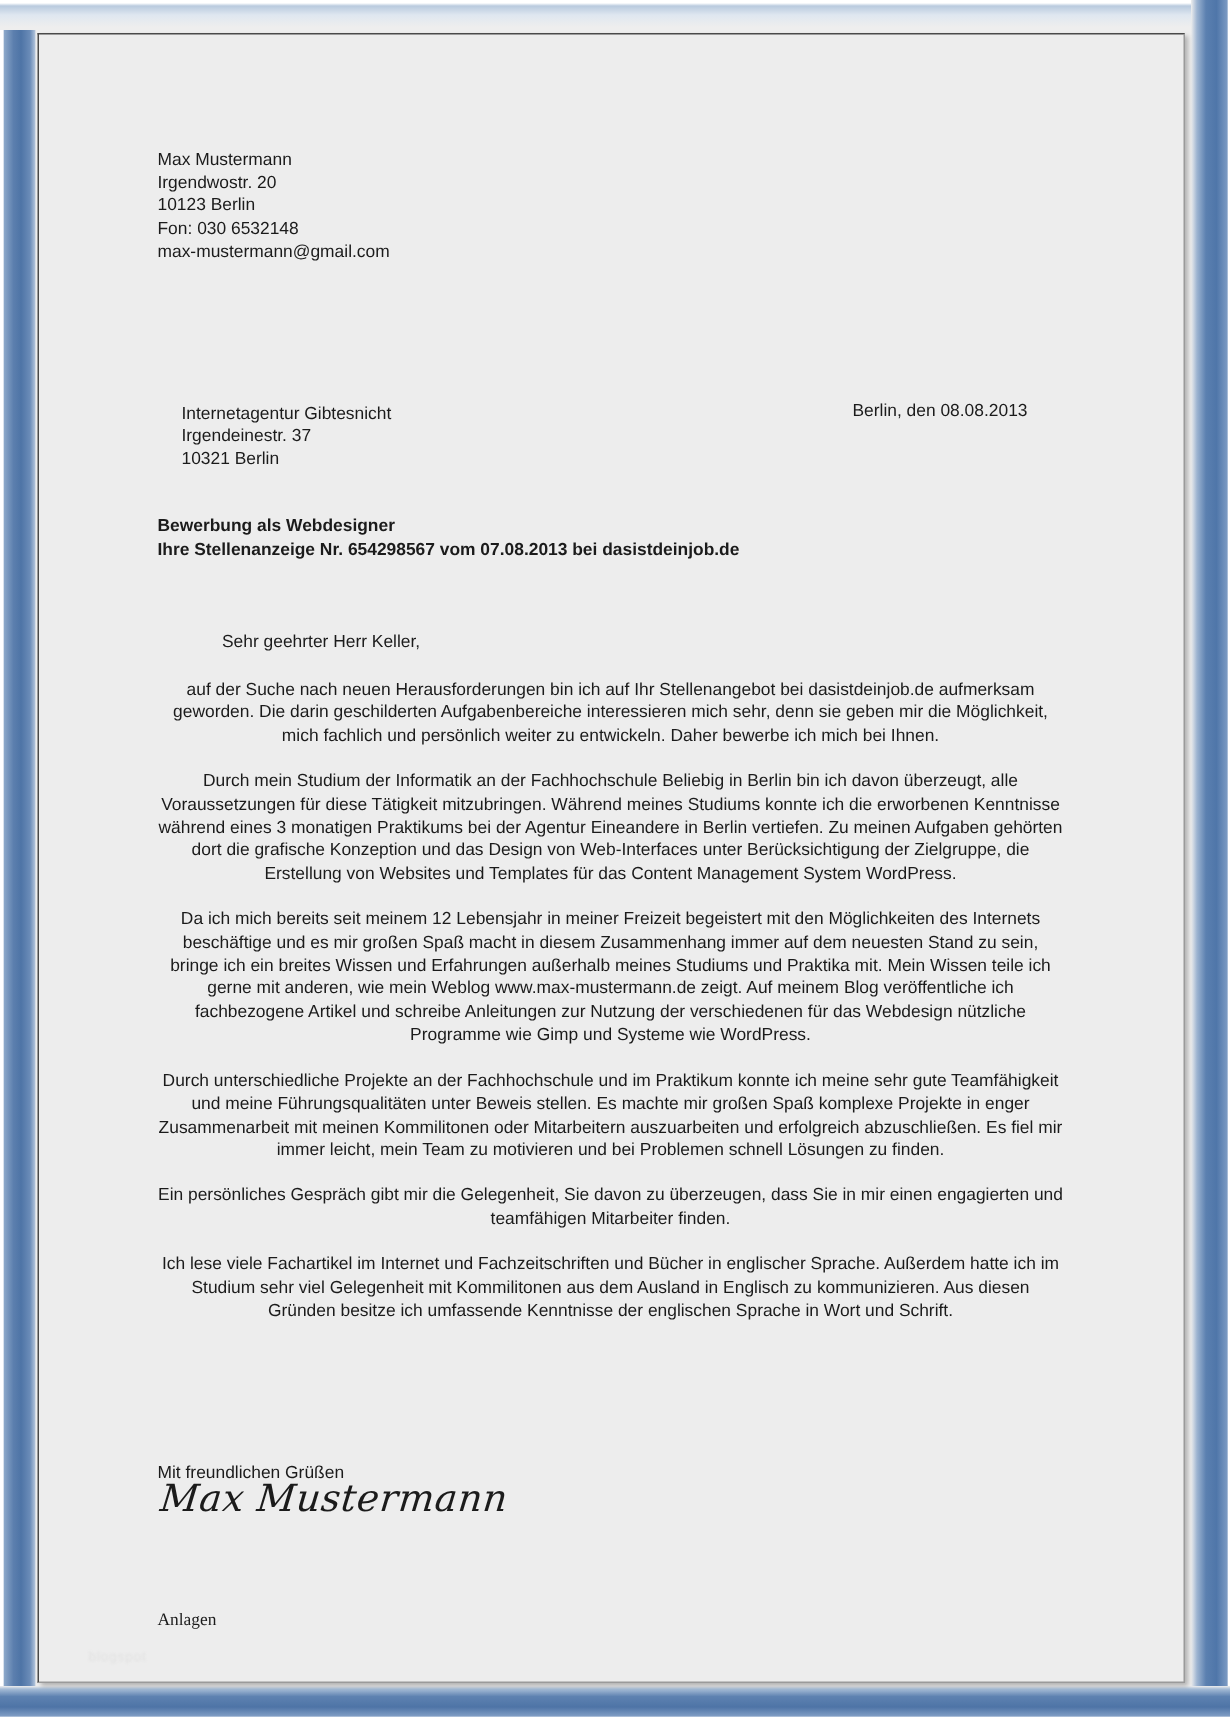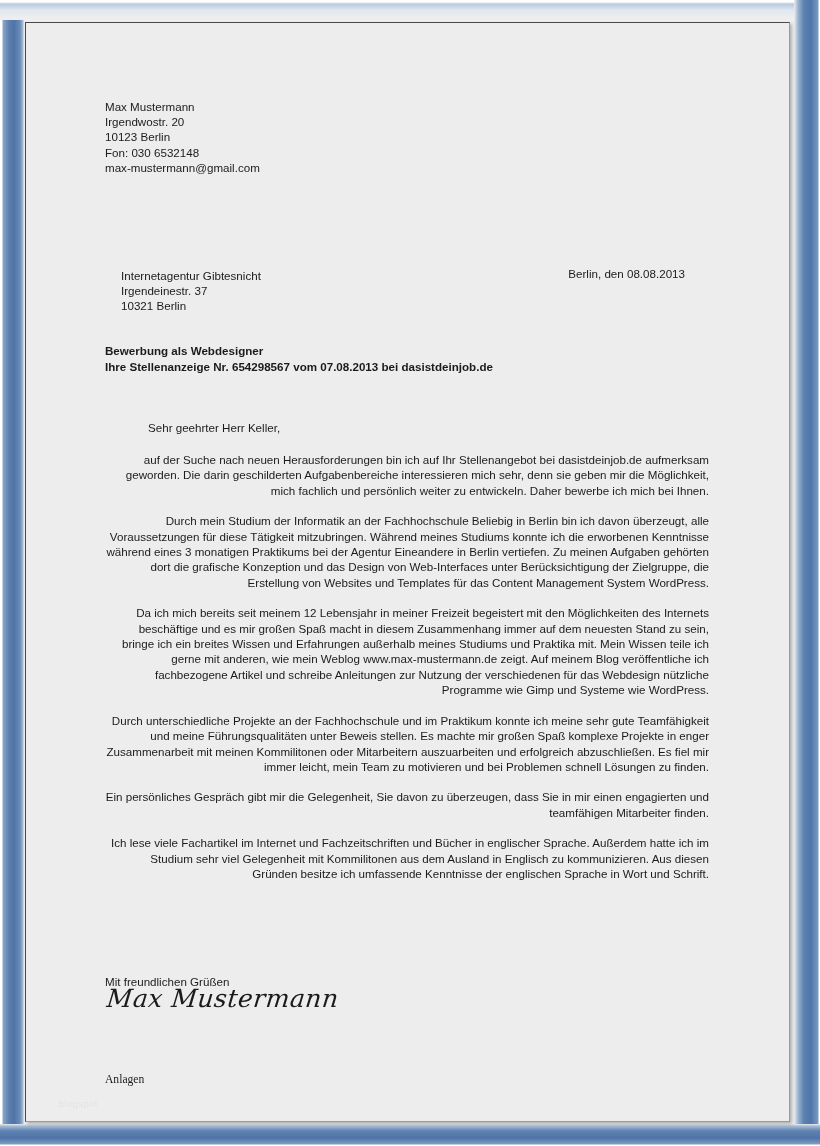--- a/index.html
+++ b/index.html
@@ -145,21 +145,21 @@
   }
 
   .body {
     position: absolute;
     top: 429px;
     left: 0;
     width: 604px;
   }
   .body p {
     margin: 0 0 15px 0;
-    text-align: right;
+    text-align: center;
     line-height: 15.4px;
   }
 
   .closing {
     position: absolute;
     top: 951px;
     left: 0;
   }
   .signature {
     position: absolute;

